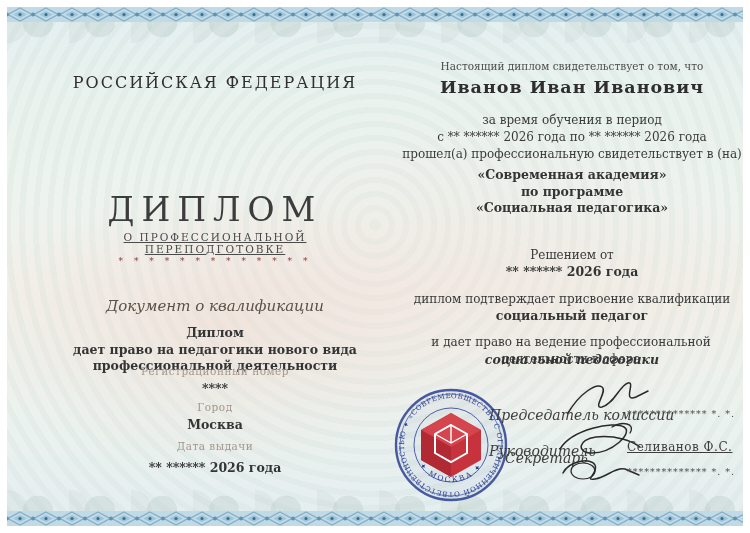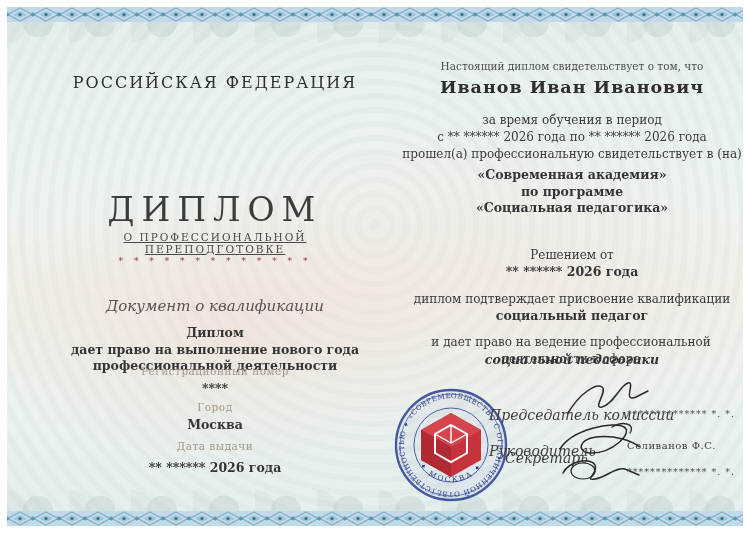--- a/index.html
+++ b/index.html
@@ -30,21 +30,21 @@
   .big-title{font-size:33px;letter-spacing:7px;color:#3c3c3c;}
   .sub-title{font-size:10.5px;letter-spacing:2px;color:#4a4a4a;text-decoration:underline;}
   .stars{font-size:9px;letter-spacing:4px;color:#8b3a3a;}
   .doc-type{font-size:15px;font-style:italic;color:#5a5148;}
   .body12{font-size:12px;line-height:17px;color:#3a3a3a;}
   .body12b{font-size:12.5px;line-height:16.5px;font-weight:bold;color:#343434;}
   .lbl{font-size:10.5px;color:#a3968a;letter-spacing:.5px;}
   .name{font-size:17.5px;font-weight:bold;letter-spacing:1px;color:#2e2e2e;}
   .intro{font-size:10.5px;color:#4c4c4c;}
   .sig-label{font-size:14px;font-style:italic;color:#3d3d3d;}
-  .sig-name{font-size:10px;color:#3d3d3d;letter-spacing:.5px;}
+  .sig-name{font-size:12px;color:#3d3d3d;letter-spacing:.5px;text-decoration:underline;}
   .sig-row{position:absolute;}
   .masked{font-size:9.5px;letter-spacing:1px;color:#4a4a4a;}
   svg{display:block;}
 </style>
 </head>
 <body>
 
 <div class="page">
   <div class="cert">
 
@@ -75,21 +75,21 @@
     <div class="txt country" style="left:48px;top:66px;width:320px;">РОССИЙСКАЯ ФЕДЕРАЦИЯ</div>
 
     <div class="txt big-title" style="left:48px;top:183px;width:320px;">ДИПЛОМ</div>
     <div class="txt sub-title" style="left:48px;top:224px;width:320px;">О ПРОФЕССИОНАЛЬНОЙ ПЕРЕПОДГОТОВКЕ</div>
     <div class="txt stars" style="left:48px;top:249px;width:320px;">* * * * * * * * * * * * *</div>
 
     <div class="txt doc-type" style="left:48px;top:290px;width:320px;">Документ о квалификации</div>
 
     <div class="txt body12b" style="left:48px;top:318px;width:320px;">
       <div>Диплом</div>
-      <div>дает право на выполнение нового года</div>
+      <div>дает право на педагогики нового вида</div>
       <div>профессиональной деятельности</div>
     </div>
 
     <div class="txt lbl" style="left:48px;top:358px;width:320px;">Регистрационный номер</div>
     <div class="txt body12b" style="left:48px;top:374px;width:320px;">****</div>
 
     <div class="txt lbl" style="left:48px;top:394px;width:320px;">Город</div>
     <div class="txt body12b" style="left:48px;top:410px;width:320px;">Москва</div>
 
     <div class="txt lbl" style="left:48px;top:433px;width:320px;">Дата выдачи</div>

